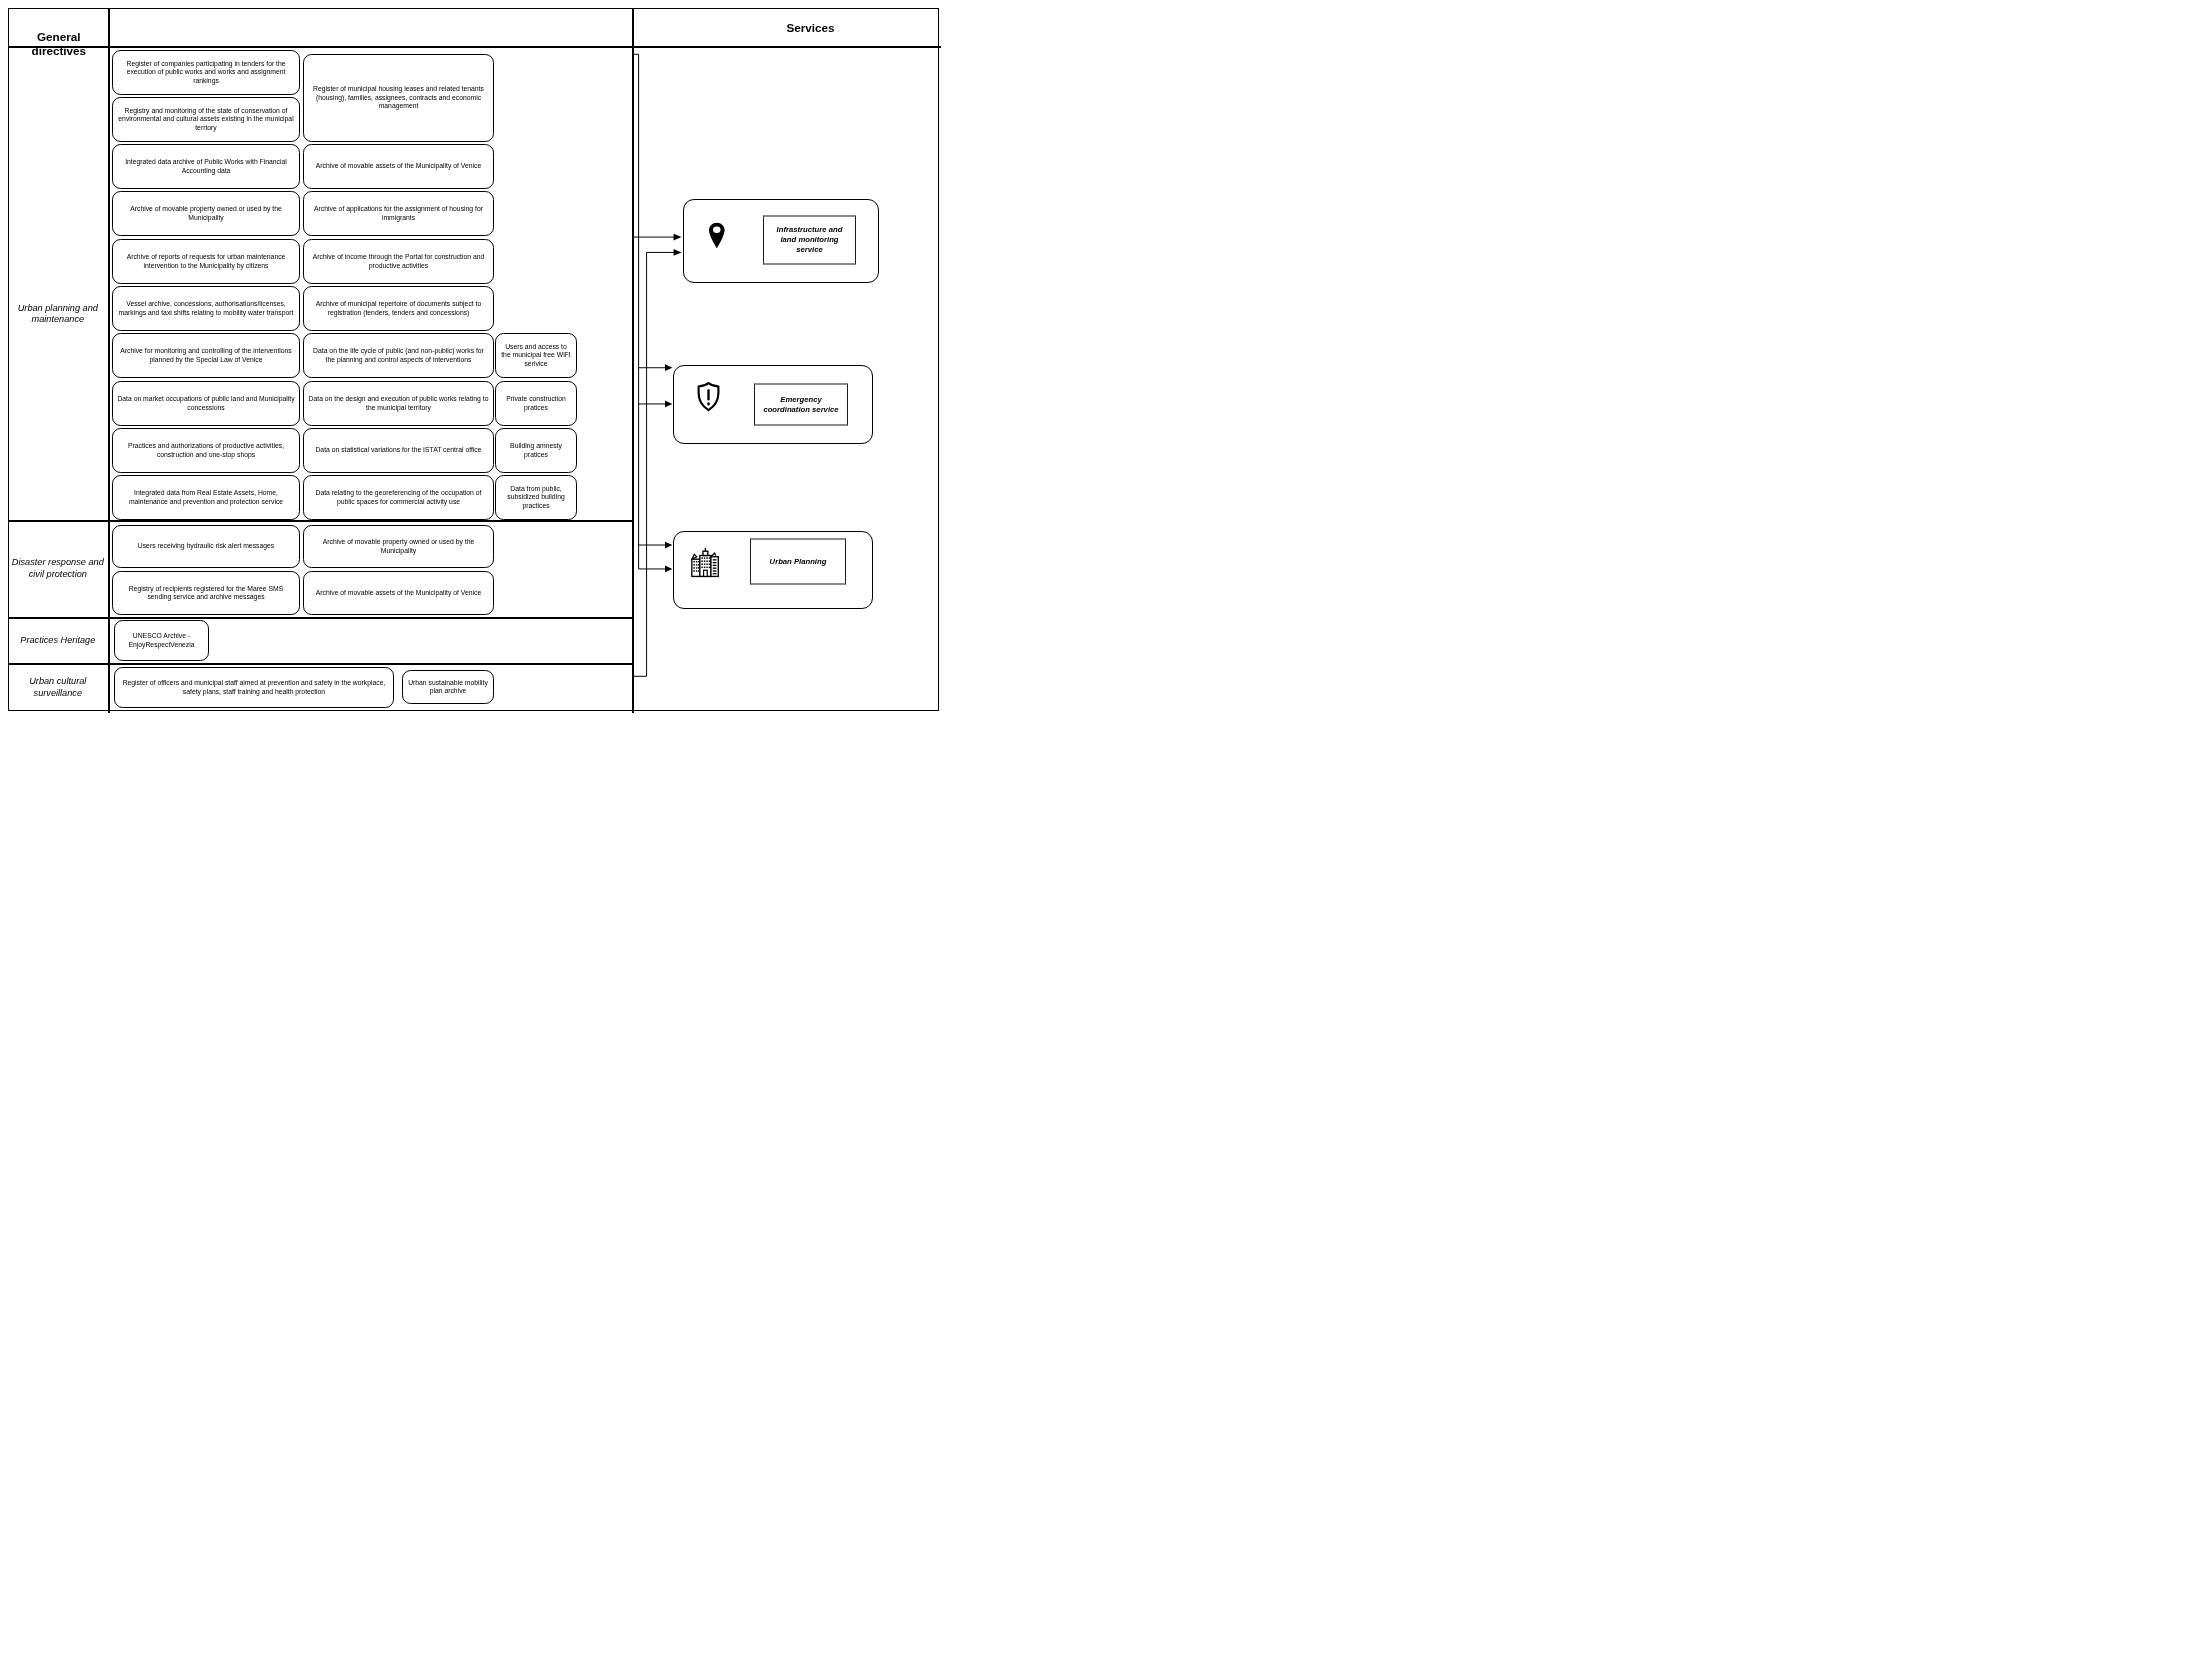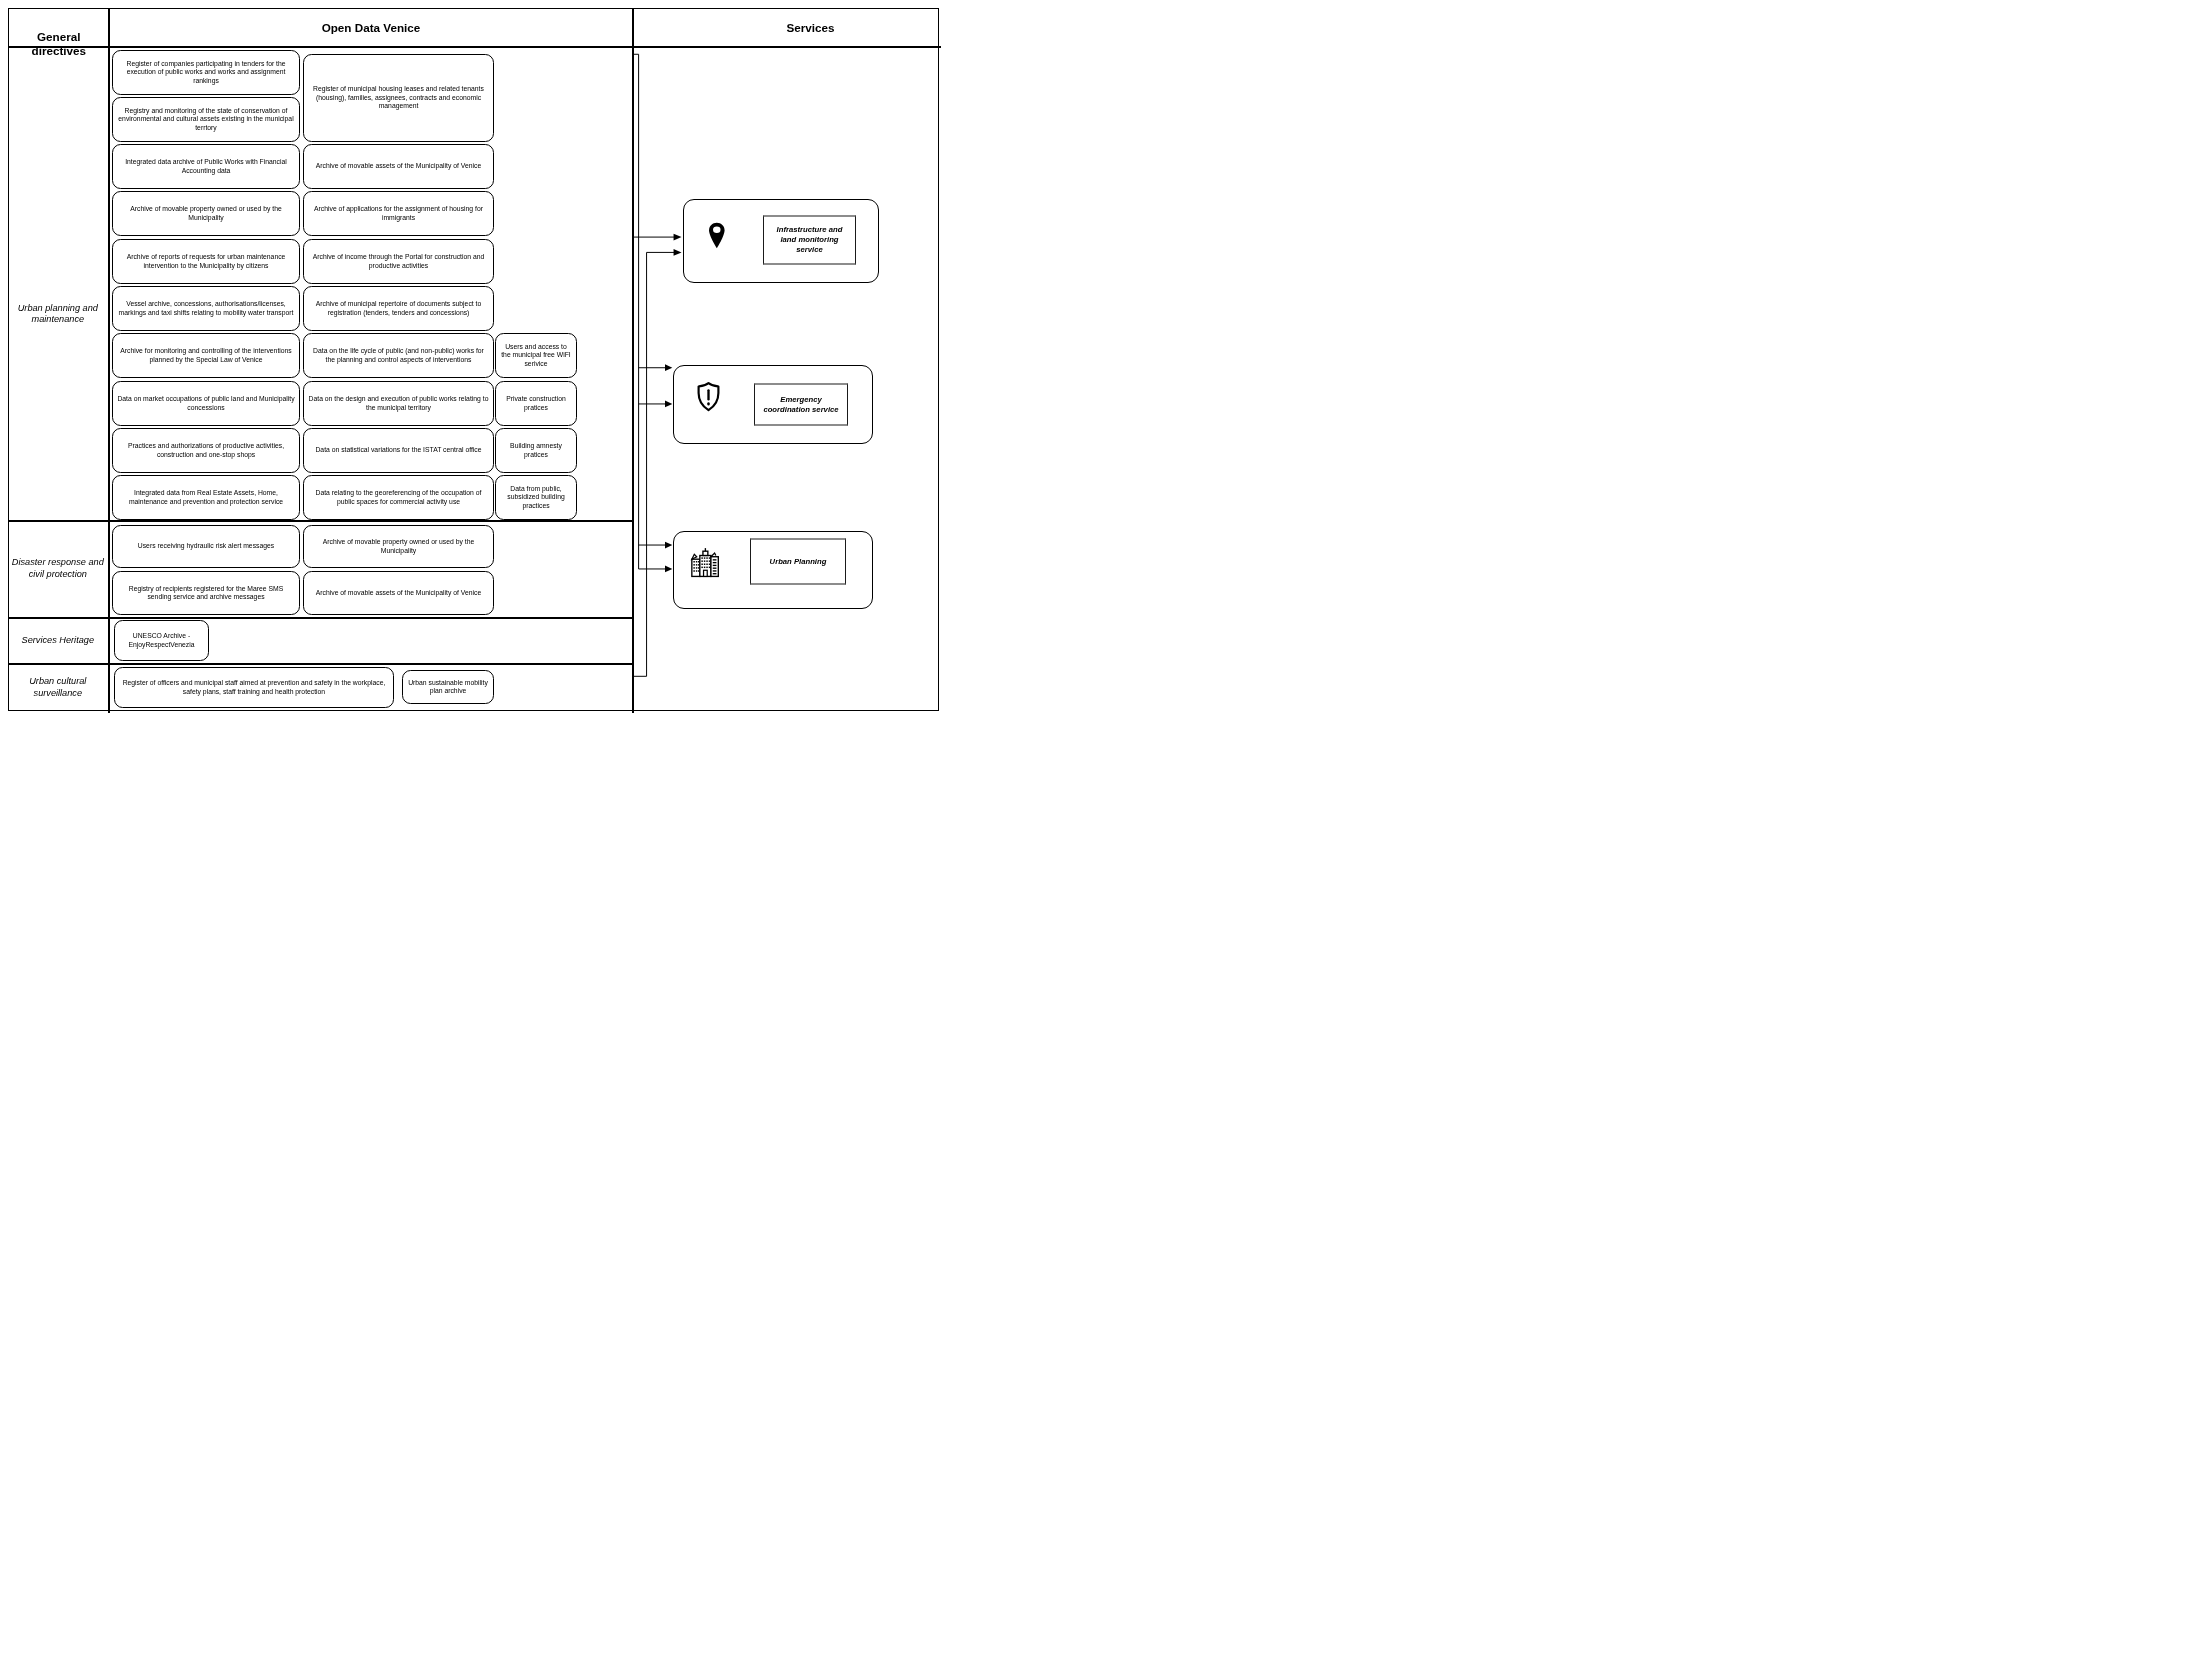--- a/index.html
+++ b/index.html
@@ -35,26 +35,25 @@
 
   <div class="outer"></div>
   <div class="bline" style="left:108px;top:8px;width:1.8px;height:705px;"></div>
   <div class="bline" style="left:632px;top:8px;width:1.8px;height:705px;"></div>
   <div class="bline" style="left:8px;top:46px;width:933px;height:1.8px;"></div>
   <div class="bline" style="left:8px;top:520px;width:626px;height:1.8px;"></div>
   <div class="bline" style="left:8px;top:617px;width:626px;height:1.8px;"></div>
   <div class="bline" style="left:8px;top:663px;width:626px;height:1.8px;"></div>
 
   <div class="hcell" style="left:9.8px;top:9.8px;width:98px;height:36px;margin-top:16px;">General directives</div>
-  <div class="hcell" style="left:110px;top:9.8px;width:522px;height:36px;">Open Data Venice</div>
   <div class="hcell" style="left:634px;top:9.8px;width:307px;height:36px;padding-left:23px;">Services</div>
 
   <div class="rlabel" style="left:9.8px;top:48px;width:96px;height:532px;">Urban planning and maintenance</div>
   <div class="rlabel" style="left:9.8px;top:522px;width:96px;height:93px;">Disaster response and civil protection</div>
-  <div class="rlabel" style="left:9.8px;top:619px;width:96px;height:43px;">Services Heritage</div>
+  <div class="rlabel" style="left:9.8px;top:619px;width:96px;height:43px;">Practices Heritage</div>
   <div class="rlabel" style="left:9.8px;top:665px;width:96px;height:45px;">Urban cultural surveillance</div>
 
   <div class="dbox" style="left:112px;top:50px;width:188px;height:45px;">Register of companies participating in tenders for the execution of public works and works and assignment rankings</div>
   <div class="dbox" style="left:112px;top:97px;width:188px;height:45px;">Registry and monitoring of the state of conservation of environmental and cultural assets existing in the municipal terrtory</div>
   <div class="dbox" style="left:112px;top:144px;width:188px;height:45px;">Integrated data archive of Public Works with Financial Accounting data</div>
   <div class="dbox" style="left:112px;top:191px;width:188px;height:45px;">Archive of movable property owned or used by the Municipality</div>
   <div class="dbox" style="left:112px;top:239px;width:188px;height:45px;">Archive of reports of requests for urban maintenance intervention to the Municipality by citizens</div>
   <div class="dbox" style="left:112px;top:286px;width:188px;height:45px;">Vessel archive, concessions, authorisations/licenses, markings and taxi shifts relating to mobility water transport</div>
   <div class="dbox" style="left:112px;top:333px;width:188px;height:45px;">Archive for monitoring and controlling of the interventions planned by the Special Law of Venice</div>
   <div class="dbox" style="left:112px;top:381px;width:188px;height:45px;">Data on market occupations of public land and Municipality concessions</div>

